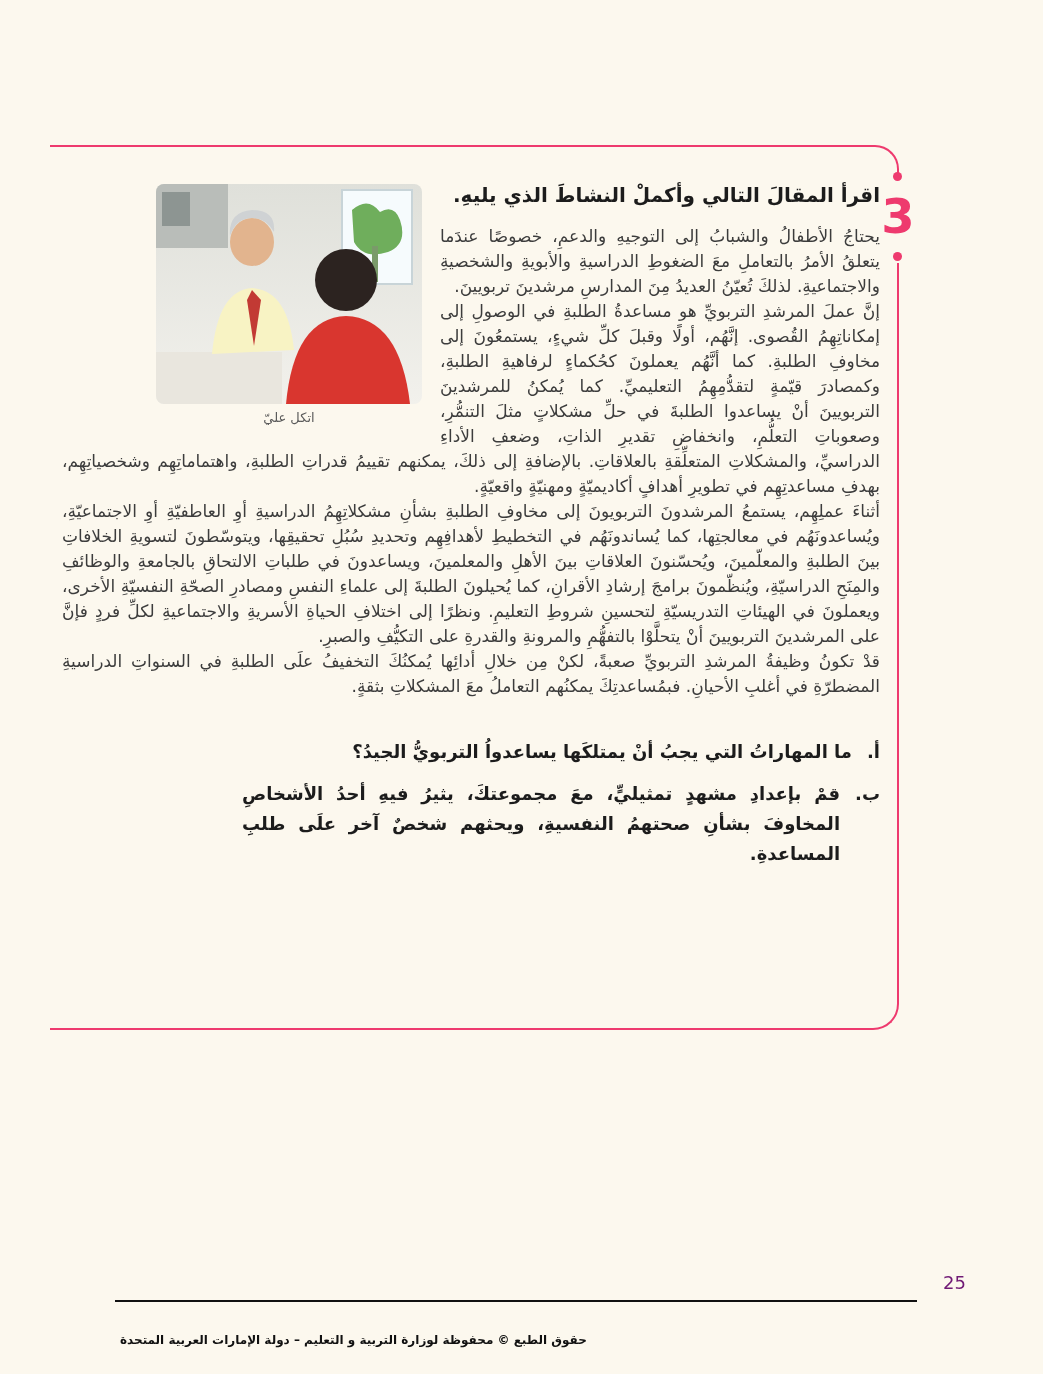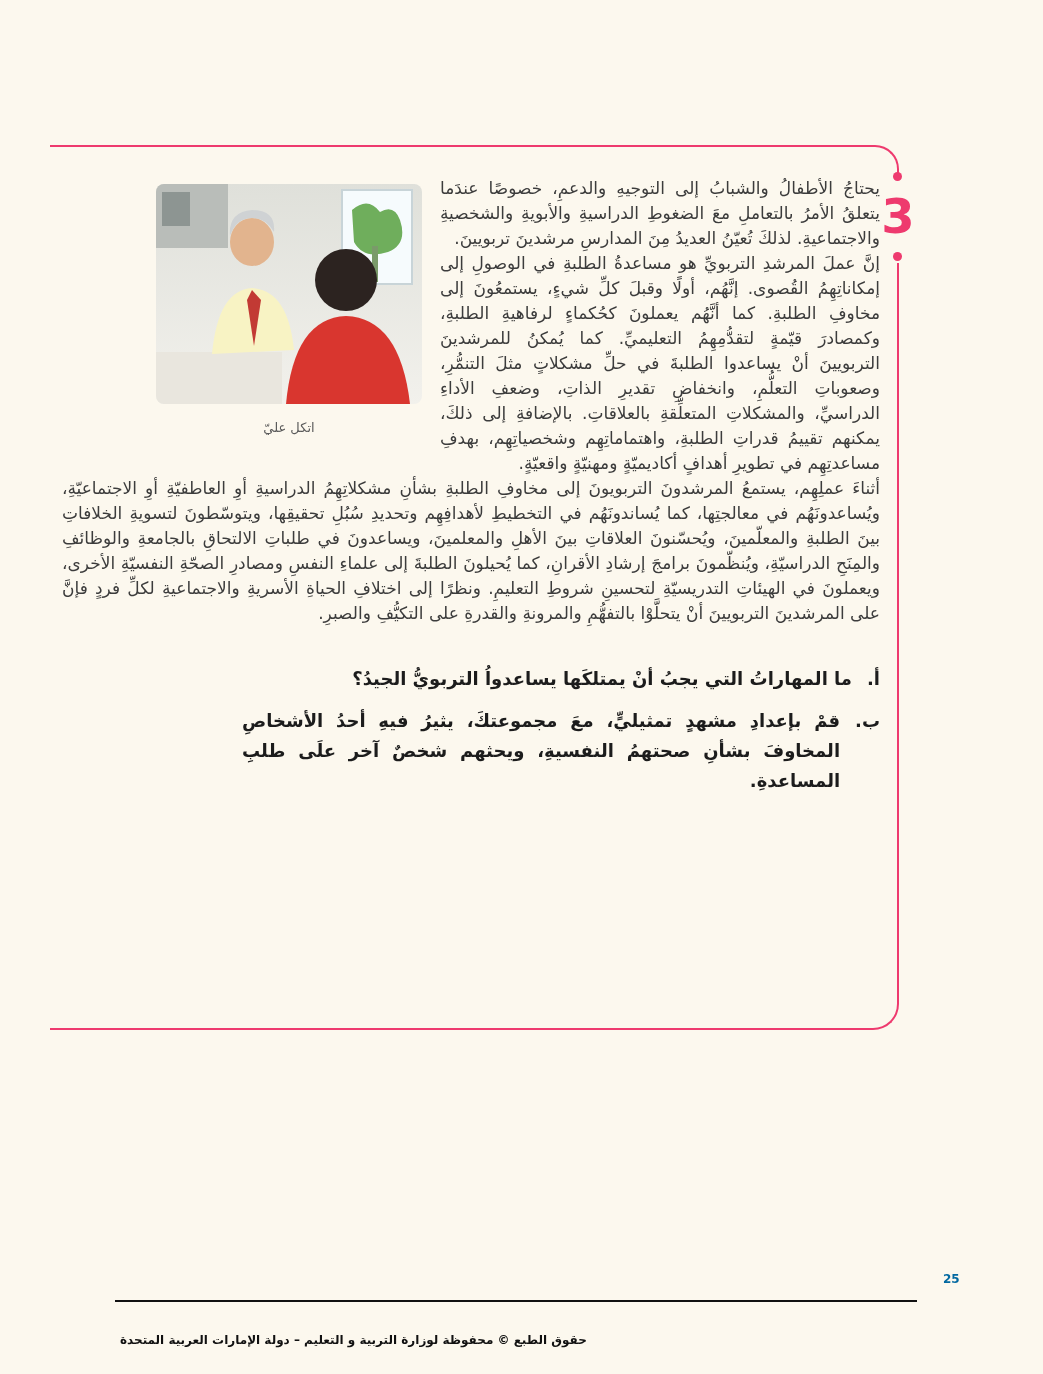--- a/index.html
+++ b/index.html
@@ -44,21 +44,21 @@
   .content{
     position:absolute; left:62px; top:176px; width:818px;
     direction:rtl; color:var(--text);
   }
   .photo-fig{
     float:left; width:266px;
     margin:8px 18px 16px 94px;
   }
   .photo-fig svg{ display:block; width:266px; height:220px; border-radius:8px; }
   .photo-fig figcaption{
-    text-align:center; font-size:13px; color:#5a5a5a; margin-top:16px;
+    text-align:center; font-size:13px; color:#5a5a5a; margin-top:6px;
   }
   h2.heading{
     font-size:20px; font-weight:bold; color:var(--ink);
     margin:4px 0 14px 0; text-align:right; line-height:30px;
   }
   .body-text p{
     font-size:17px; line-height:25px; text-align:justify; color:var(--text);
   }
   .activities{
     margin-top:38px; padding-left:180px;
@@ -74,21 +74,21 @@
   .footer-text{
     position:absolute; left:120px; top:1333px;
     font-size:12px; font-weight:bold; color:#111;
     direction:rtl; white-space:nowrap;
   }
   .footer-line{
     position:absolute; left:115px; top:1300px; width:802px; height:2px; background:#111;
   }
   .page-number{
     position:absolute; left:943px; top:1272px;
-    font-size:12px; font-weight:bold; color:#0369a1; direction:ltr;
+    font-size:18px; font-weight:normal; color:#701a75; direction:ltr;
   }
 </style>
 </head>
 <body>
 
 <div class="page">
 
   <div class="frame-top"></div>
   <div class="frame-main"></div>
   <div class="dot dot-top"></div>
@@ -124,25 +124,27 @@
         </g>
 
         <g>
           <ellipse cx="190" cy="96" rx="31" ry="31" fill="#2c2320"></ellipse>
           <path d="M130 220 q8 -86 60 -88 q54 2 64 88 z" fill="#d9362f"></path>
         </g>
       </svg>
       <figcaption>اتكل عليّ</figcaption>
     </figure>
 
+    <h2 class="heading">اقرأ المقالَ التالي وأكملْ النشاطَ الذي يليهِ.</h2>
 
     <div class="body-text">
       <p>يحتاجُ الأطفالُ والشبابُ إلى التوجيهِ والدعمِ، خصوصًا عندَما يتعلقُ الأمرُ بالتعاملِ معَ الضغوطِ الدراسيةِ والأبويةِ والشخصيةِ والاجتماعيةِ. لذلكَ تُعيّنُ العديدُ مِنَ المدارسِ مرشدينَ تربويينَ.</p>
       <p>إنَّ عملَ المرشدِ التربويِّ هو مساعدةُ الطلبةِ في الوصولِ إلى إمكاناتِهِمُ القُصوى. إنَّهُم، أولًا وقبلَ كلِّ شيءٍ، يستمعُونَ إلى مخاوفِ الطلبةِ. كما أنَّهُم يعملونَ كحُكماءٍ لرفاهيةِ الطلبةِ، وكمصادرَ قيّمةٍ لتقدُّمِهِمُ التعليميِّ. كما يُمكنُ للمرشدينَ التربويينَ أنْ يساعدوا الطلبةَ في حلِّ مشكلاتٍ مثلَ التنمُّرِ، وصعوباتِ التعلُّمِ، وانخفاضِ تقديرِ الذاتِ، وضعفِ الأداءِ الدراسيِّ، والمشكلاتِ المتعلِّقةِ بالعلاقاتِ. بالإضافةِ إلى ذلكَ، يمكنهم تقييمُ قدراتِ الطلبةِ، واهتماماتِهِم وشخصياتِهِم، بهدفِ مساعدتِهِم في تطويرِ أهدافٍ أكاديميّةٍ ومهنيّةٍ واقعيّةٍ.</p>
       <p>أثناءَ عملِهِم، يستمعُ المرشدونَ التربويونَ إلى مخاوفِ الطلبةِ بشأنِ مشكلاتِهِمُ الدراسيةِ أوِ العاطفيّةِ أوِ الاجتماعيّةِ، ويُساعدونَهُم في معالجتِها، كما يُساندونَهُم في التخطيطِ لأهدافِهِم وتحديدِ سُبُلِ تحقيقِها، ويتوسّطونَ لتسويةِ الخلافاتِ بينَ الطلبةِ والمعلّمينَ، ويُحسّنونَ العلاقاتِ بينَ الأهلِ والمعلمينَ، ويساعدونَ في طلباتِ الالتحاقِ بالجامعةِ والوظائفِ والمِنَحِ الدراسيّةِ، ويُنظّمونَ برامجَ إرشادِ الأقرانِ، كما يُحيلونَ الطلبةَ إلى علماءِ النفسِ ومصادرِ الصحّةِ النفسيّةِ الأخرى، ويعملونَ في الهيئاتِ التدريسيّةِ لتحسينِ شروطِ التعليمِ. ونظرًا إلى اختلافِ الحياةِ الأسريةِ والاجتماعيةِ لكلِّ فردٍ فإنَّ على المرشدينَ التربويينَ أنْ يتحلَّوْا بالتفهُّمِ والمرونةِ والقدرةِ على التكيُّفِ والصبرِ.</p>
+      <p>قدْ تكونُ وظيفةُ المرشدِ التربويِّ صعبةً، لكنْ مِن خلالِ أدائِها يُمكنُكَ التخفيفُ علَى الطلبةِ في السنواتِ الدراسيةِ المضطرّةِ في أغلبِ الأحيانِ. فبمُساعدتِكَ يمكنُهم التعاملُ معَ المشكلاتِ بثقةٍ.</p>
     </div>
 
     <div class="activities">
       <div class="activity">
         <span class="act-label">أ.</span>
         <span class="act-text">ما المهاراتُ التي يجبُ أنْ يمتلكَها يساعدواُ التربويُّ الجيدُ؟</span>
       </div>
       <div class="activity">
         <span class="act-label">ب.</span>
         <span class="act-text">قمْ بإعدادِ مشهدٍ تمثيليٍّ، معَ مجموعتكَ، يثيرُ فيهِ أحدُ الأشخاصِ المخاوفَ بشأنِ صحتهمُ النفسيةِ، ويحثهم شخصٌ آخر علَى طلبِ المساعدةِ.</span>

